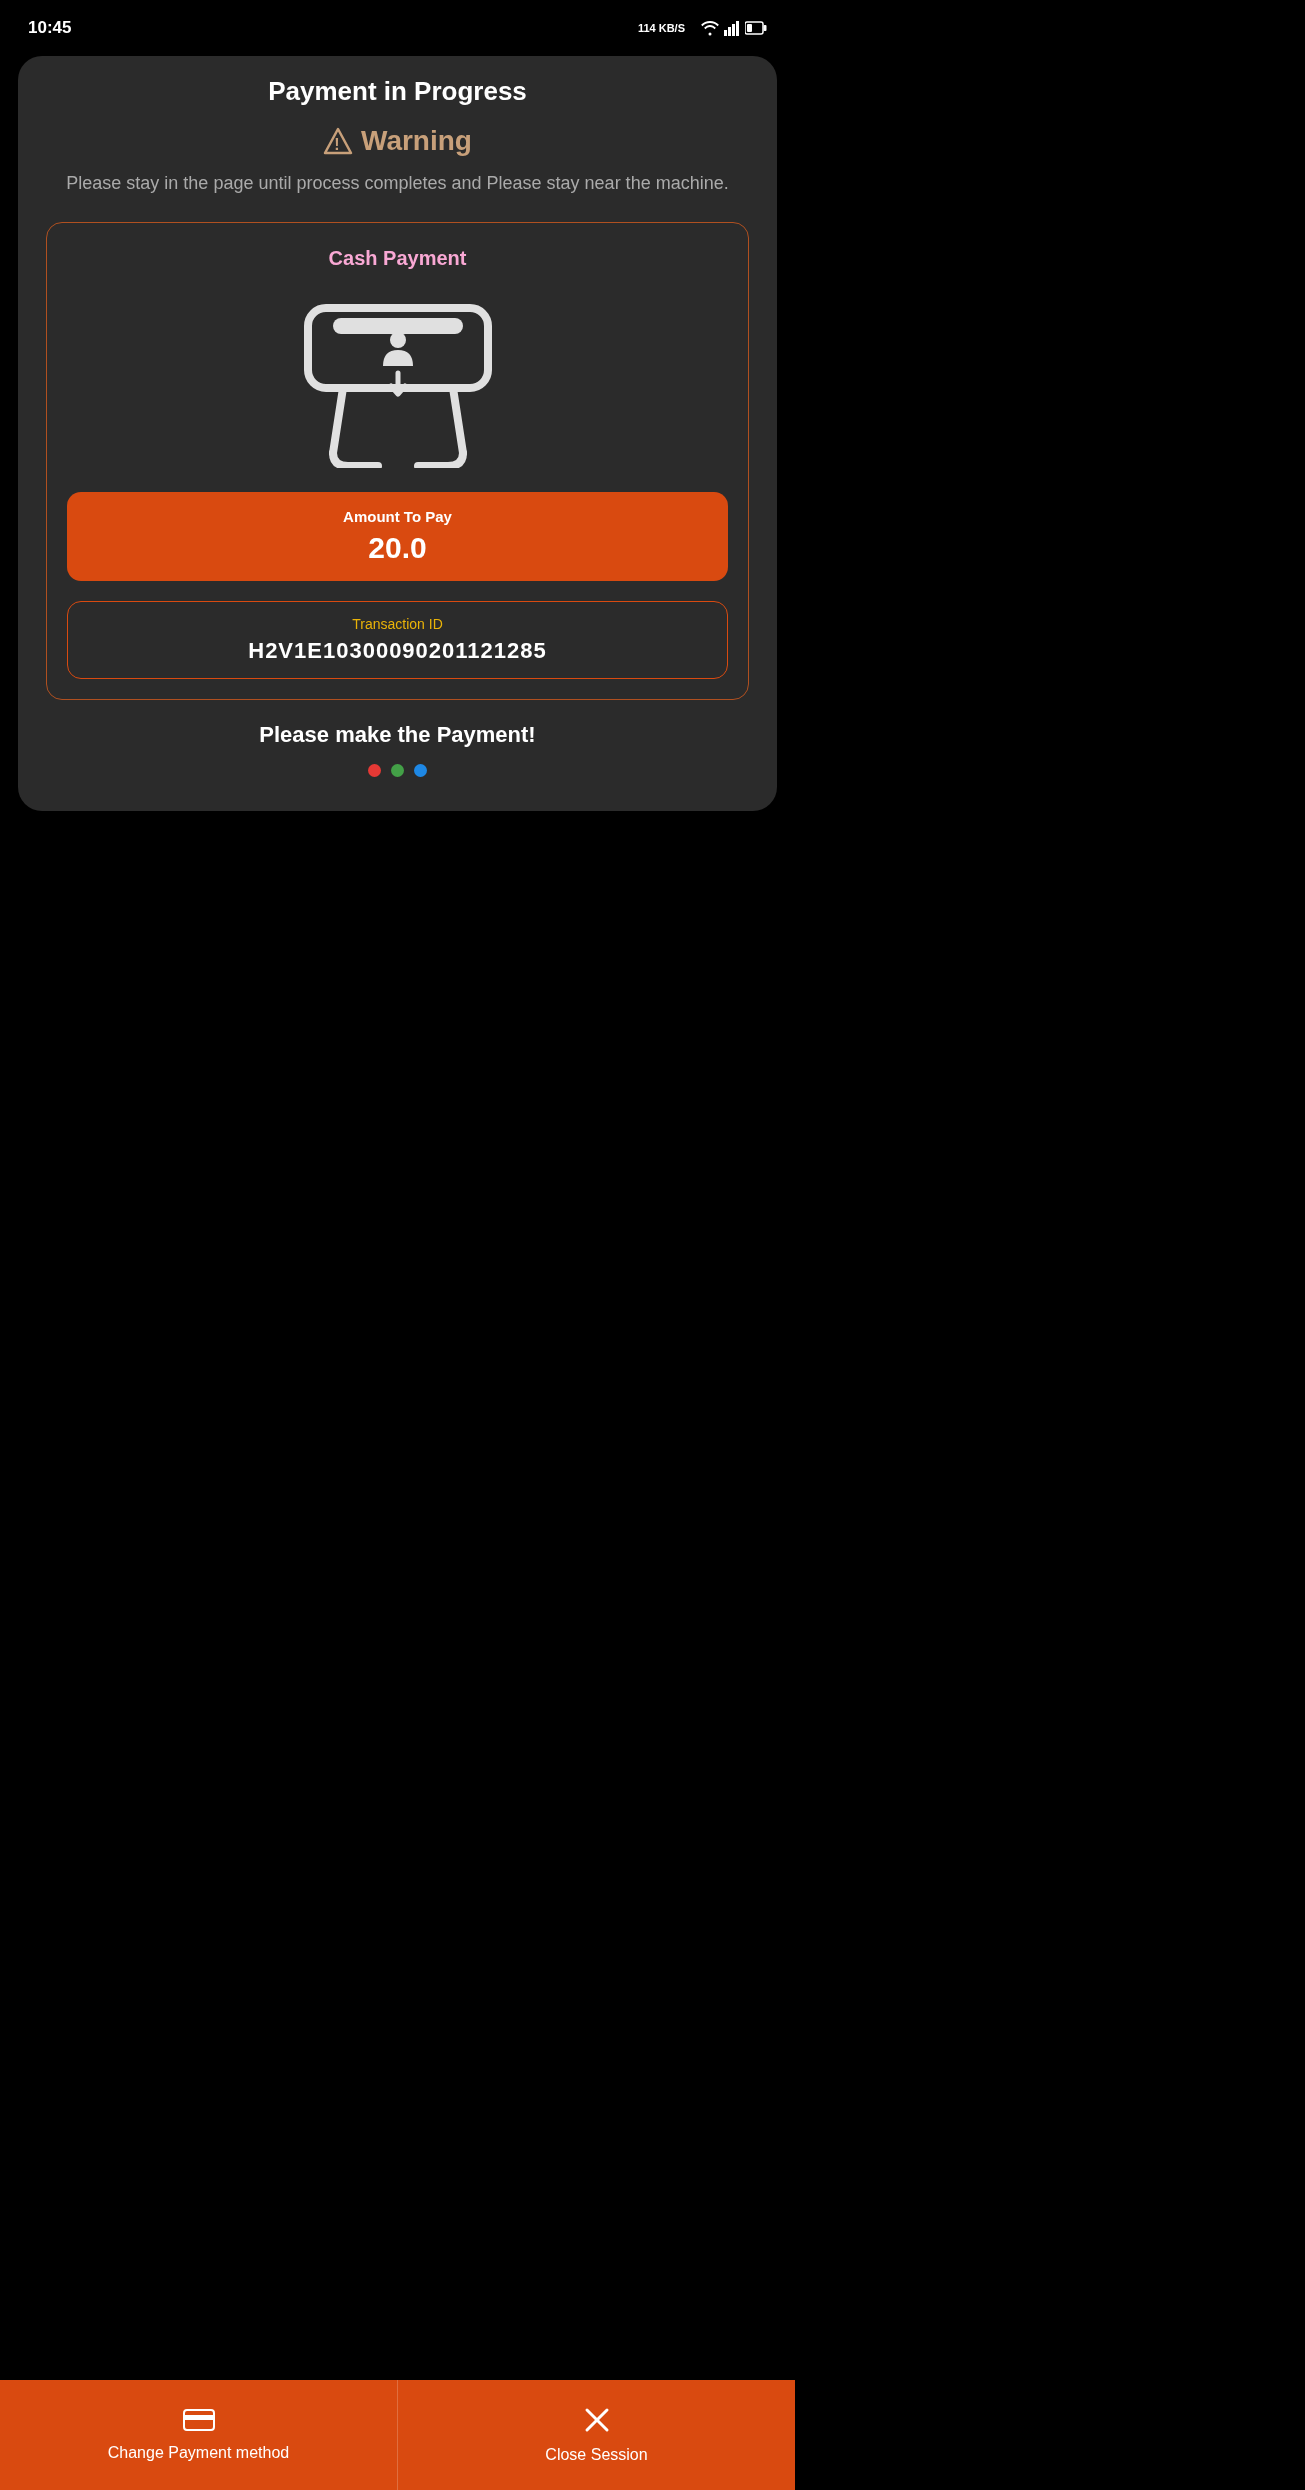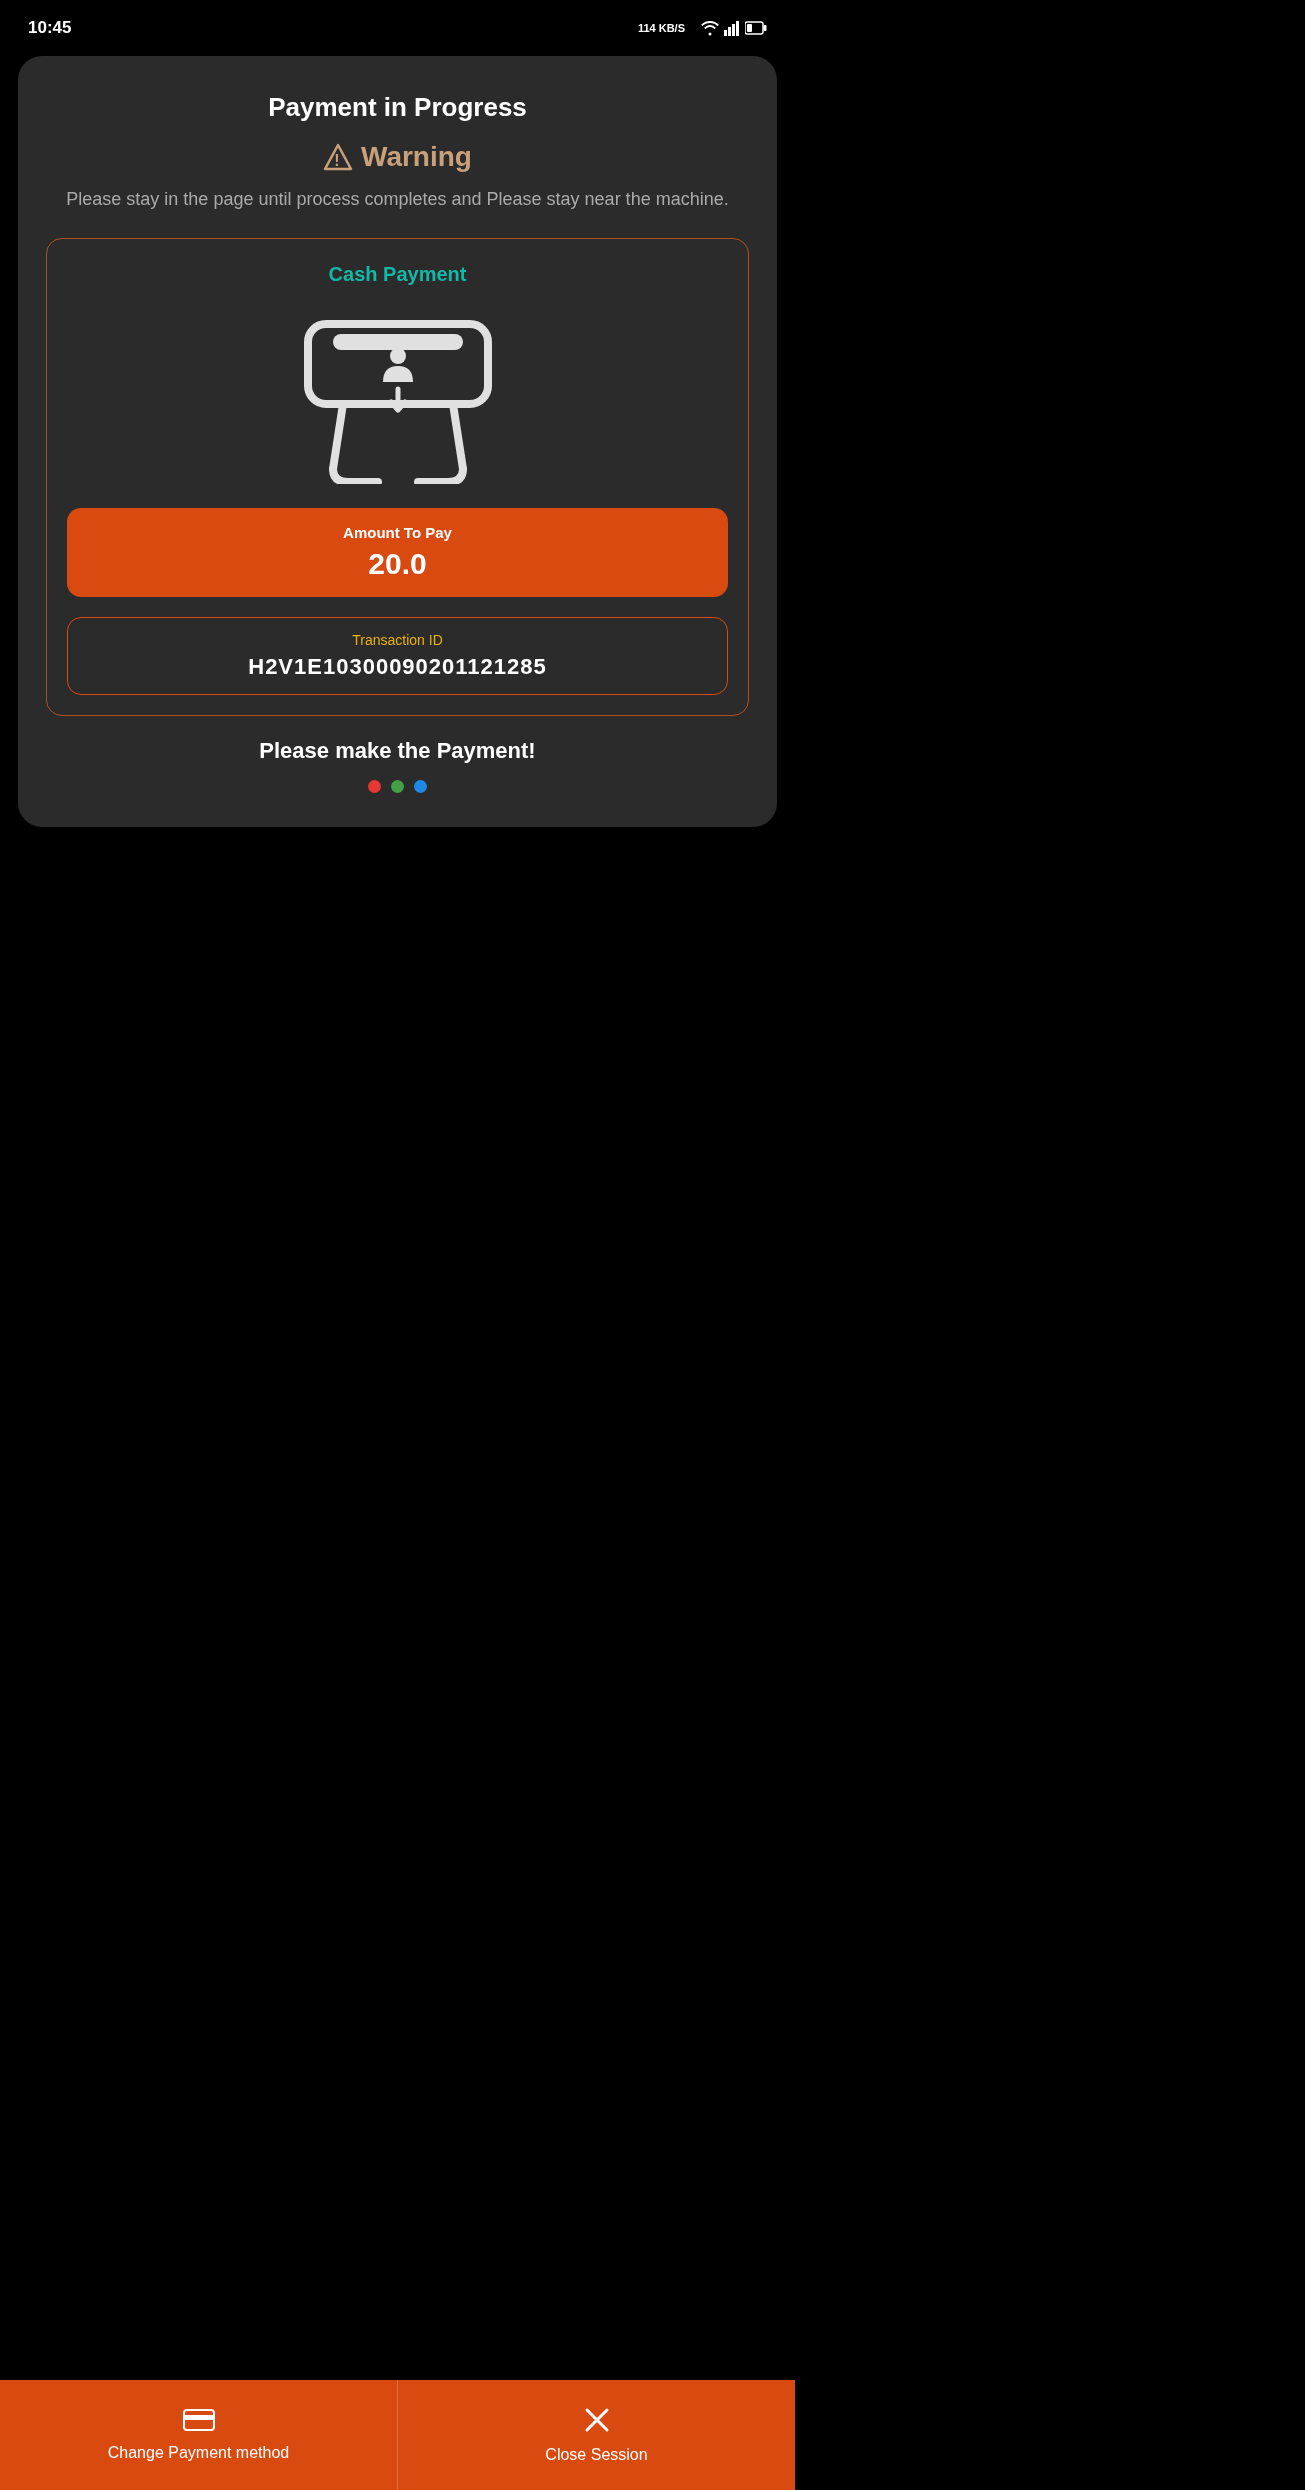--- a/index.html
+++ b/index.html
@@ -32,21 +32,21 @@
       display: flex;
       align-items: center;
       gap: 5px;
     }
 
     
     .card {
       background: #2b2b2b;
       border-radius: 24px;
       margin: 8px 18px 18px 18px;
-      padding: 36px 28px 30px 28px;
+      padding: 20px 28px 30px 28px;
       position: relative;
     }
 
     .card-title {
       text-align: center;
       color: #fff;
       font-size: 26px;
       font-weight: 800;
       margin-bottom: 18px;
     }
@@ -78,21 +78,21 @@
 
     
     .payment-box {
       border: 1px solid #b05020;
       border-radius: 16px;
       padding: 24px 20px 20px 20px;
       margin-bottom: 22px;
     }
     .payment-box-title {
       text-align: center;
-      color: #14b8a6;
+      color: #f9a8d4;
       font-size: 20px;
       font-weight: 700;
       margin-bottom: 18px;
     }
 
     
     .atm-icon-wrap {
       display: flex;
       justify-content: center;
       align-items: center;

